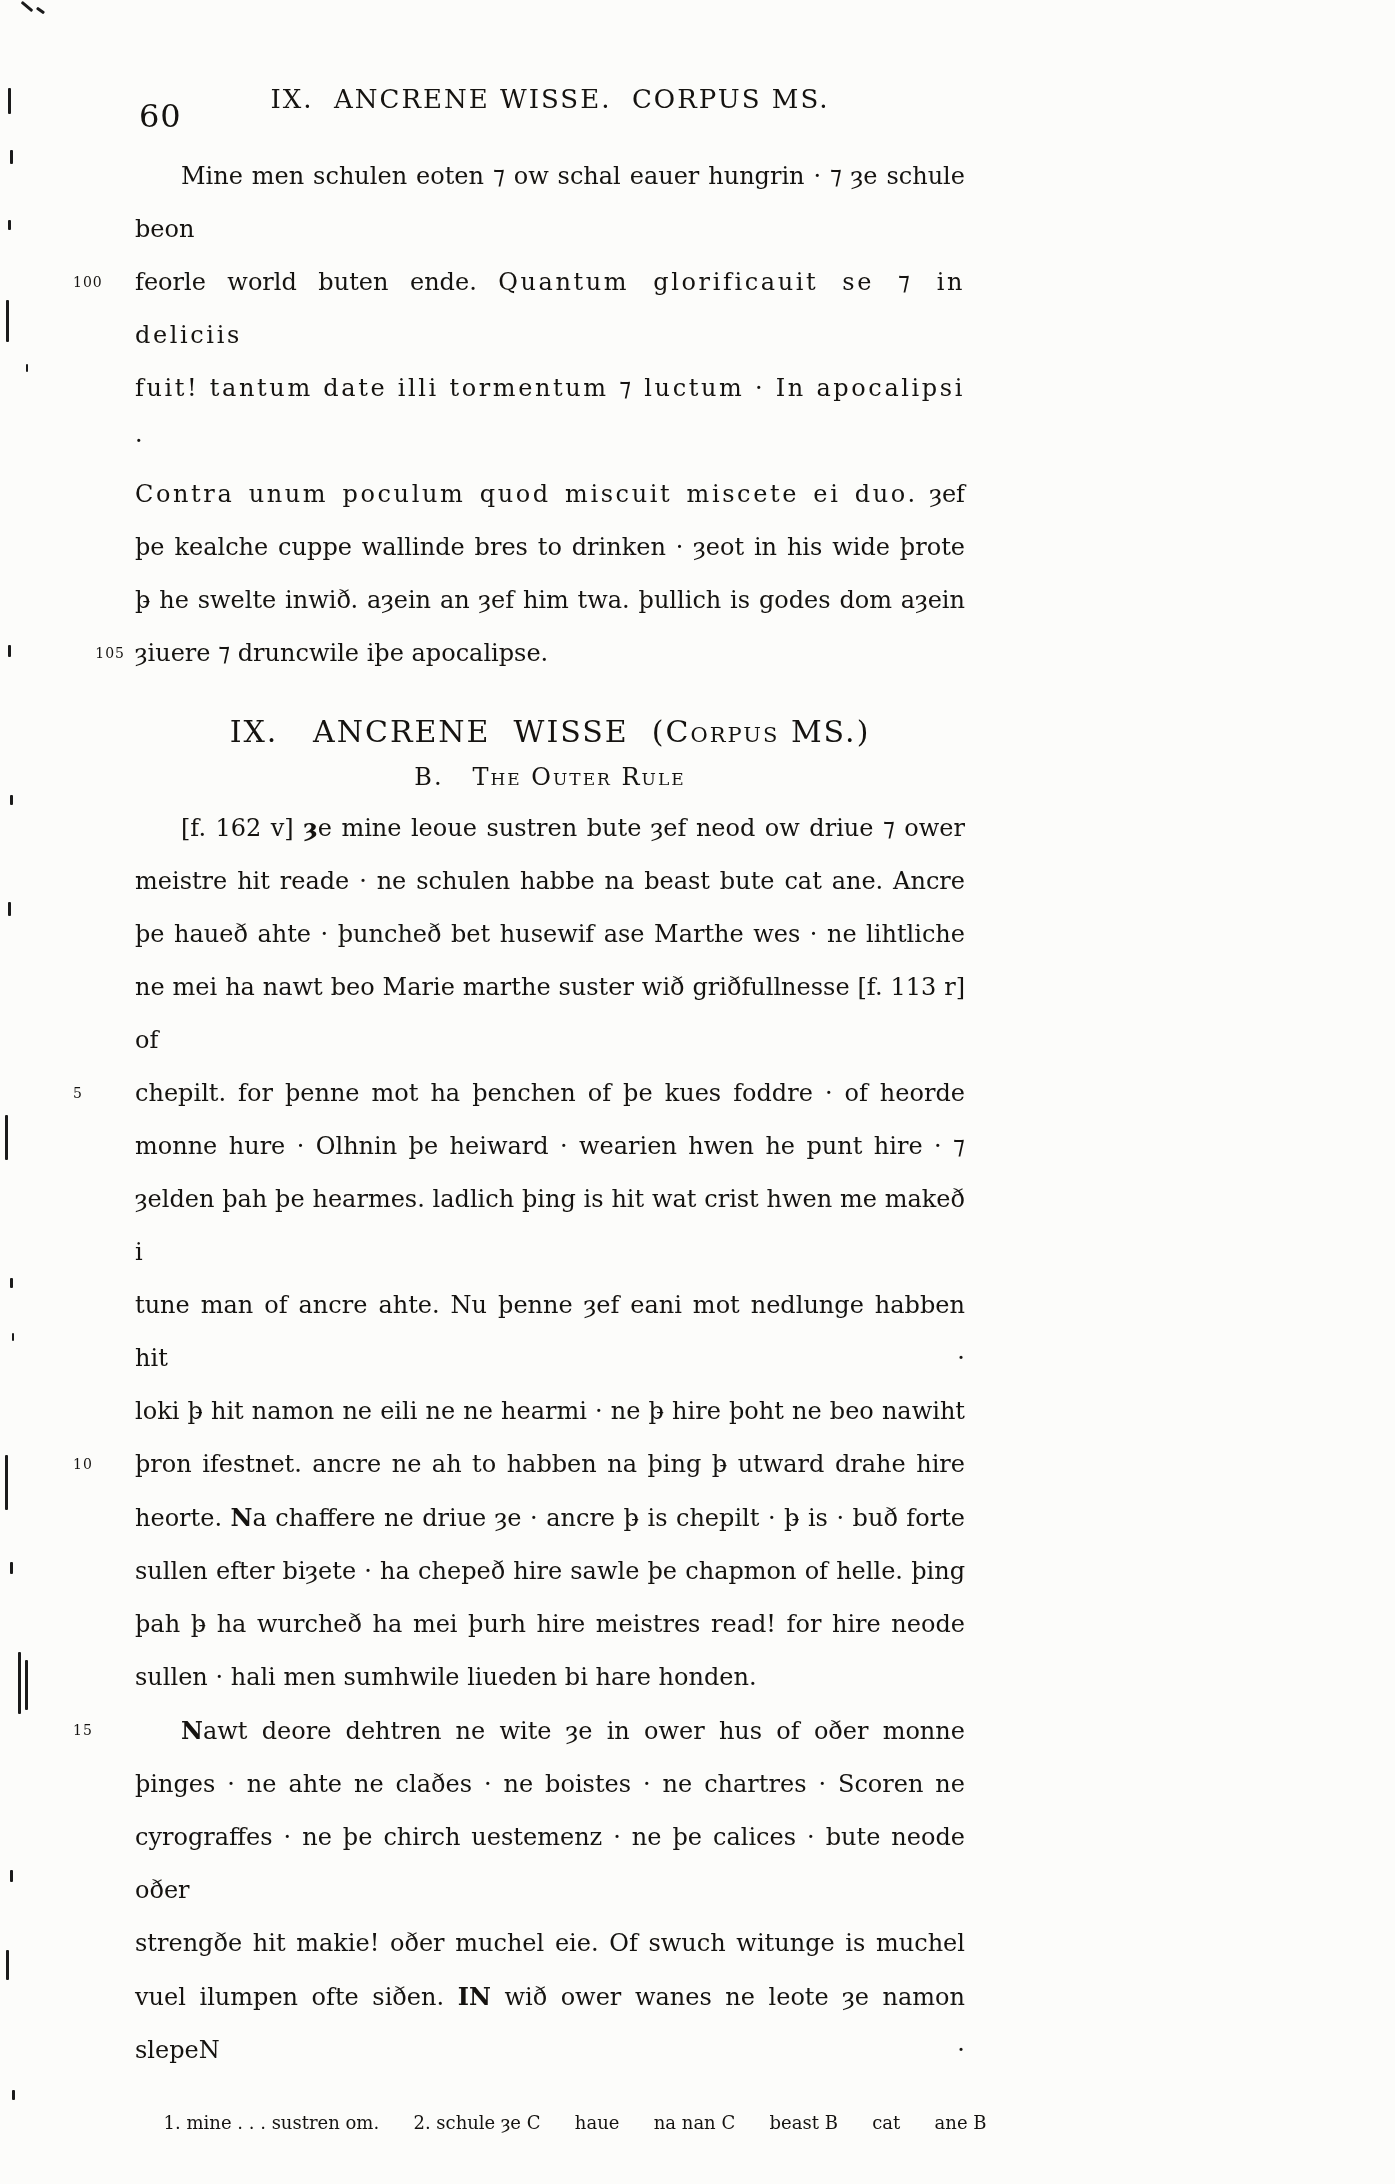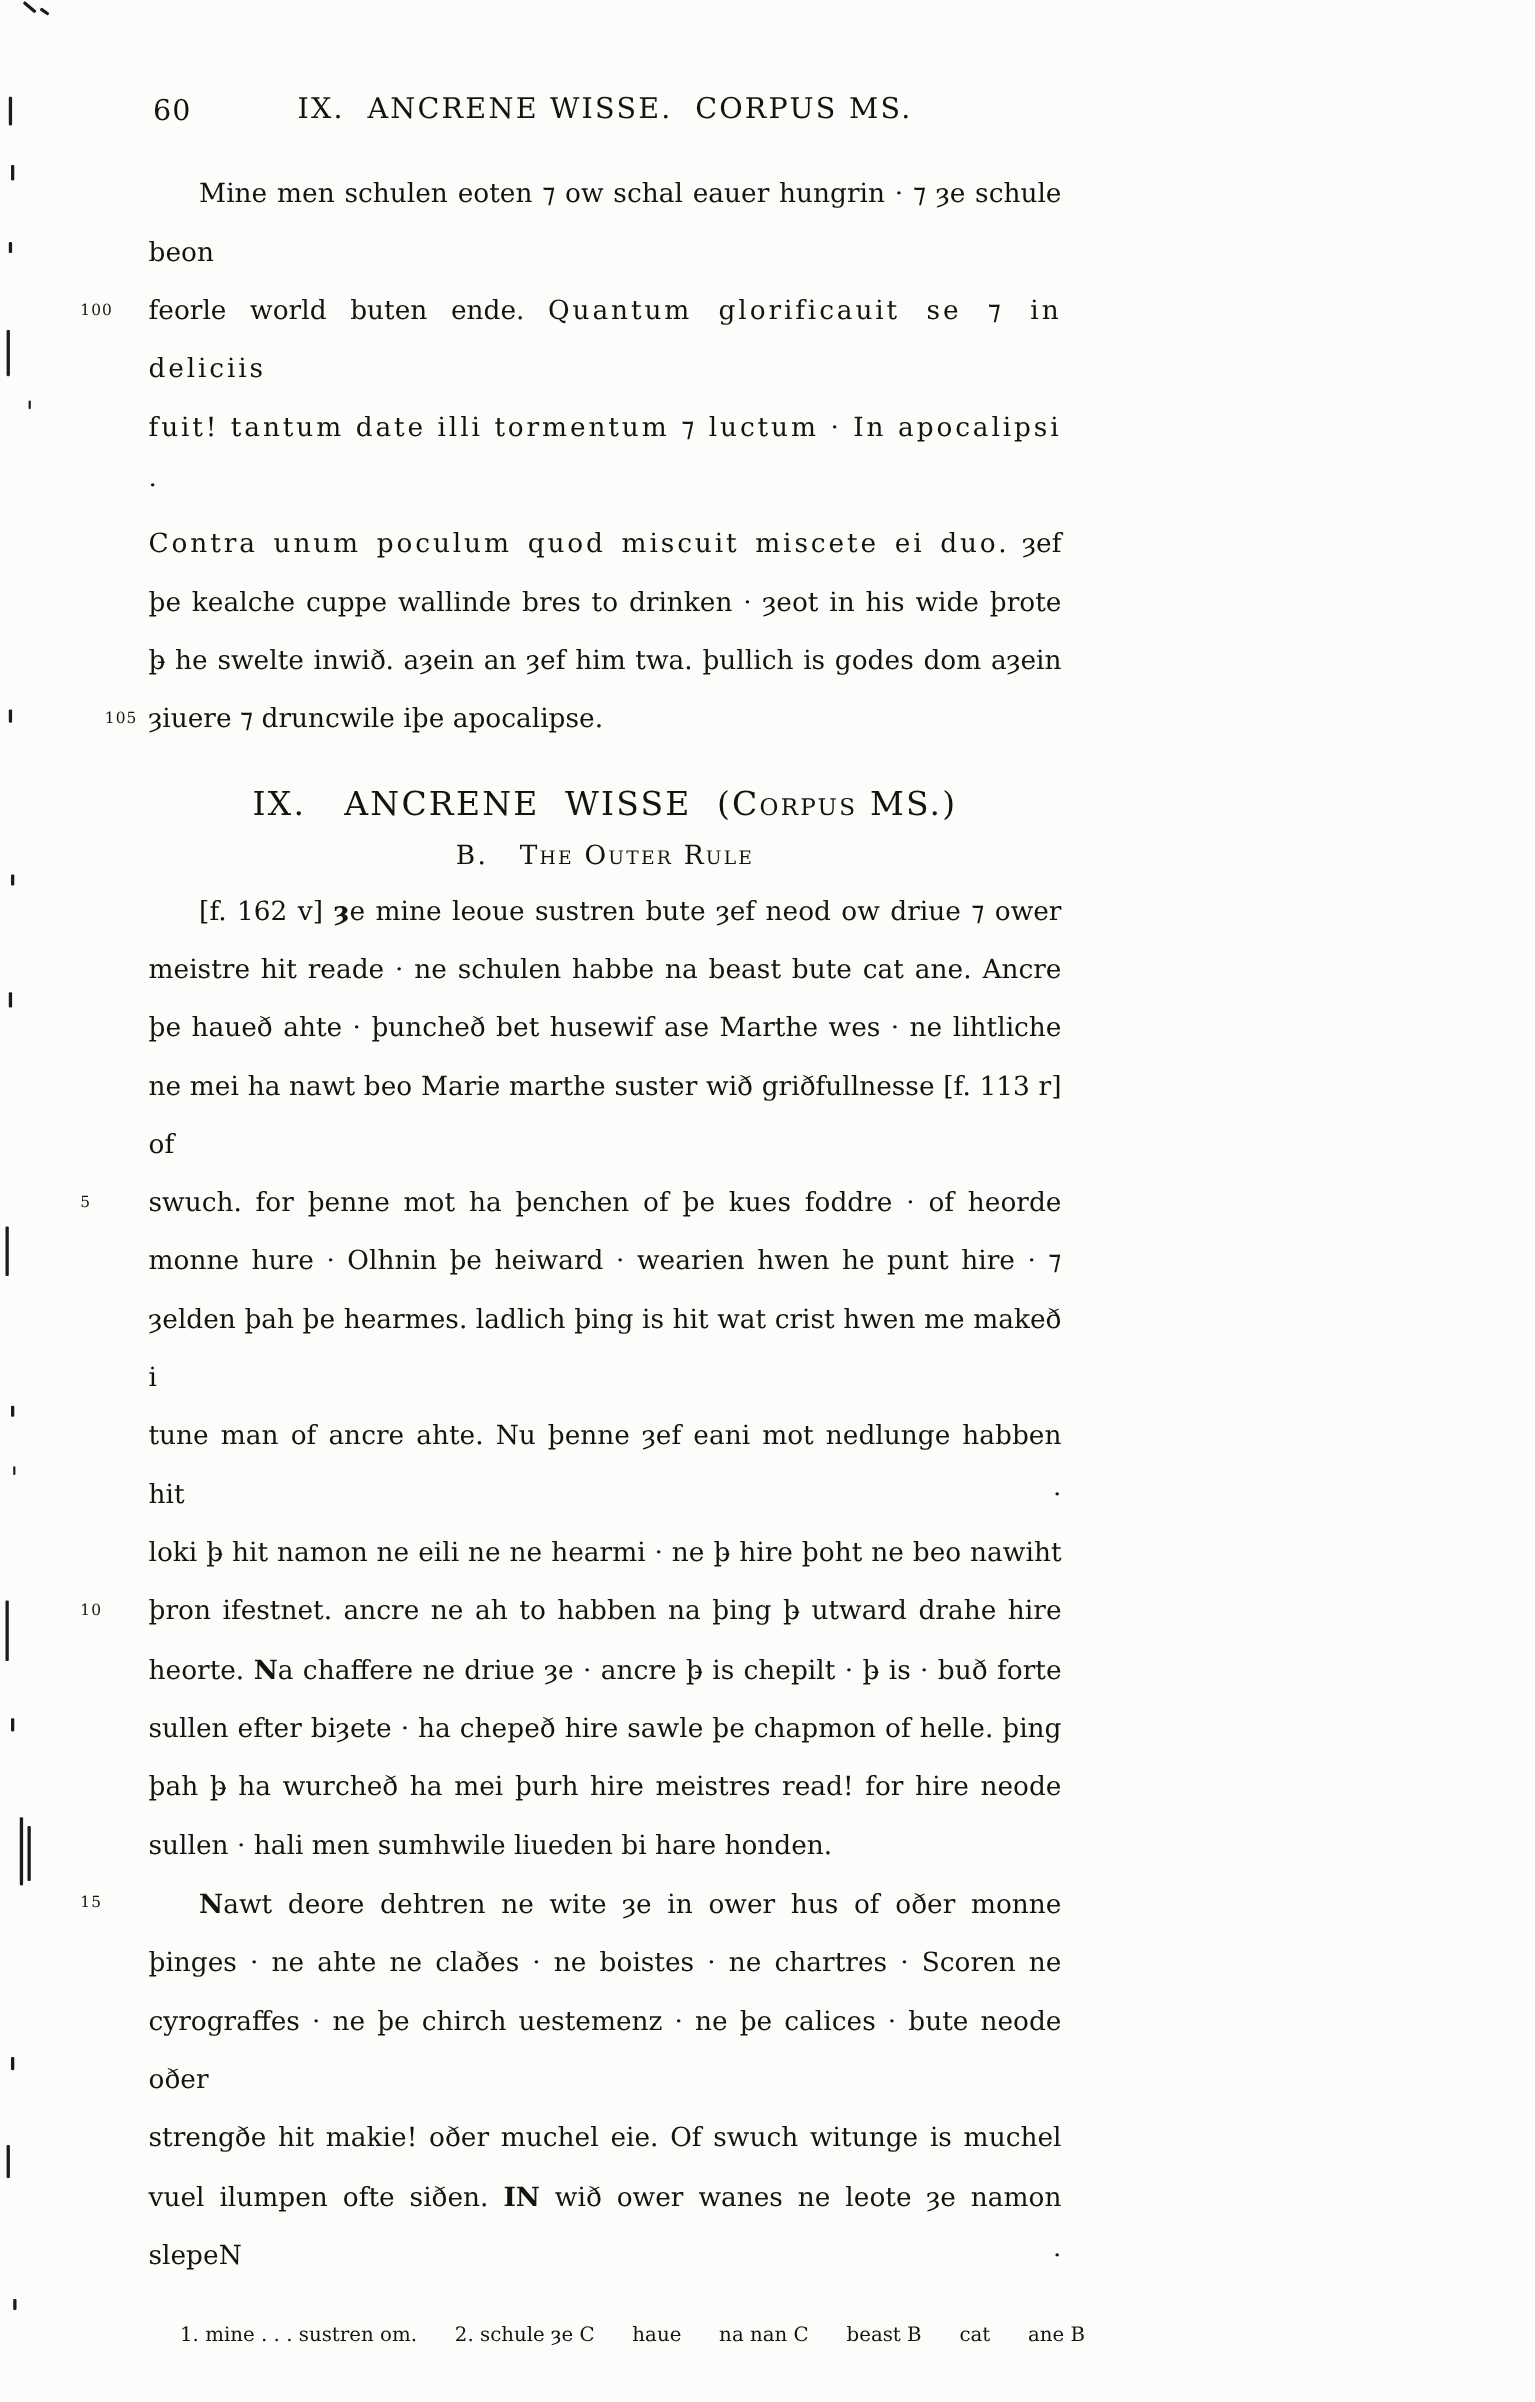--- a/index.html
+++ b/index.html
@@ -4,21 +4,21 @@
 <style>
   html,body{margin:0;padding:0;}
   body{
     width:1395px;height:2184px;position:relative;overflow:hidden;
     background:#fcfcfa;color:#151310;
     font-family:"DejaVu Serif","DejaVu Sans",serif;
   }
   .page{position:absolute;top:0;left:0;width:1395px;}
   
   .header{position:relative;width:830px;margin:84px 0 0 135px;height:44px;}
-  .pagenum{position:absolute;left:4px;top:2px;font-size:26px;letter-spacing:1px;}
+  .pagenum{position:absolute;left:4px;top:13px;font-size:32px;letter-spacing:1px;}
   .running{display:block;text-align:center;font-size:26px;letter-spacing:2px;white-space:pre;}
   
   .content{position:relative;width:830px;margin-left:135px;}
   .para{position:relative;}
   .p1{margin-top:22px;}
   .p2{margin-top:10px;}
   .p3{margin-top:0px;}
   .line{position:relative;font-size:24px;line-height:53px;text-align:justify;}
   .line.j{text-align:justify;text-align-last:justify;}
   .line.ind{text-indent:46px;}
@@ -83,21 +83,21 @@
 
     <div class="sect-heading"><span>IX.   ANCRENE  WISSE  (</span><span class="sc">Corpus</span><span> MS.)</span></div>
 
     <div class="sect-sub"><span>B.   </span><span class="sc">The Outer Rule</span></div>
 
     <div class="para p2">
         <div class="line j ind"><span>[f. 162 v]   </span><span class="b">ȝ</span><span>e mine leoue sustren bute ȝef neod ow driue ⁊ ower</span></div>
         <div class="line j"><span>meistre hit reade · ne schulen habbe na beast bute cat ane.  Ancre</span></div>
         <div class="line j"><span>þe haueð ahte · þuncheð bet husewif ase Marthe wes · ne lihtliche</span></div>
         <div class="line j"><span>ne mei ha nawt beo Marie marthe suster wið griðfullnesse [f. 113 r] of</span></div>
-        <div class="line j"><span class="num">5</span><span>swuch.  for þenne mot ha þenchen of þe kues foddre · of heorde</span></div>
+        <div class="line j"><span class="num">5</span><span>chepilt.  for þenne mot ha þenchen of þe kues foddre · of heorde</span></div>
         <div class="line j"><span>monne hure · Olhnin þe heiward · wearien hwen he punt hire · ⁊</span></div>
         <div class="line j"><span>ȝelden þah þe hearmes.  ladlich þing is hit wat crist hwen me makeð i</span></div>
         <div class="line j"><span>tune man of ancre ahte.  Nu þenne ȝef eani mot nedlunge habben hit ·</span></div>
         <div class="line j"><span>loki þ̵ hit namon ne eili ne ne hearmi · ne þ̵ hire þoht ne beo nawiht</span></div>
         <div class="line j"><span class="num">10</span><span>þron ifestnet.  ancre ne ah to habben na þing þ̵ utward drahe hire</span></div>
         <div class="line j"><span>heorte.  </span><span class="b">N</span><span>a chaffere ne driue ȝe · ancre þ̵ is chepilt · þ̵ is · buð forte</span></div>
         <div class="line j"><span>sullen efter biȝete · ha chepeð hire sawle þe chapmon of helle.  þing</span></div>
         <div class="line j"><span>þah þ̵ ha wurcheð ha mei þurh hire meistres read! for hire neode</span></div>
         <div class="line"><span>sullen · hali men sumhwile liueden bi hare honden.</span></div>
       </div>

